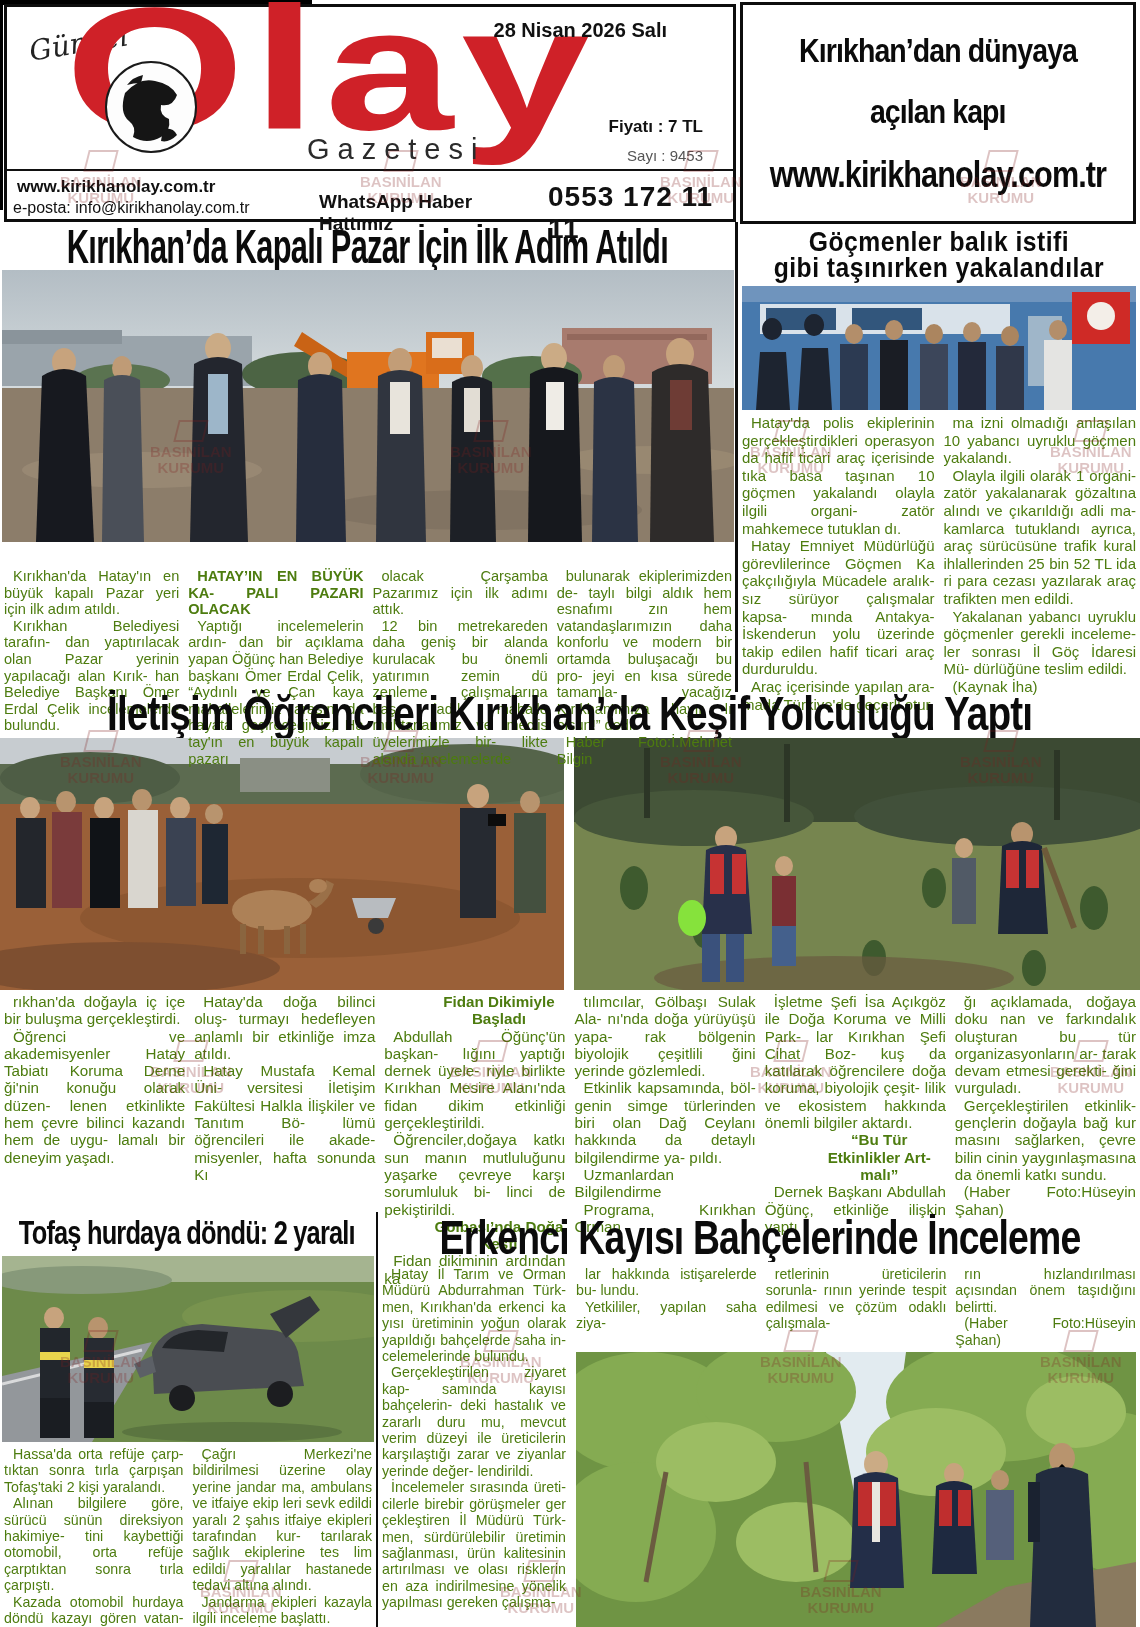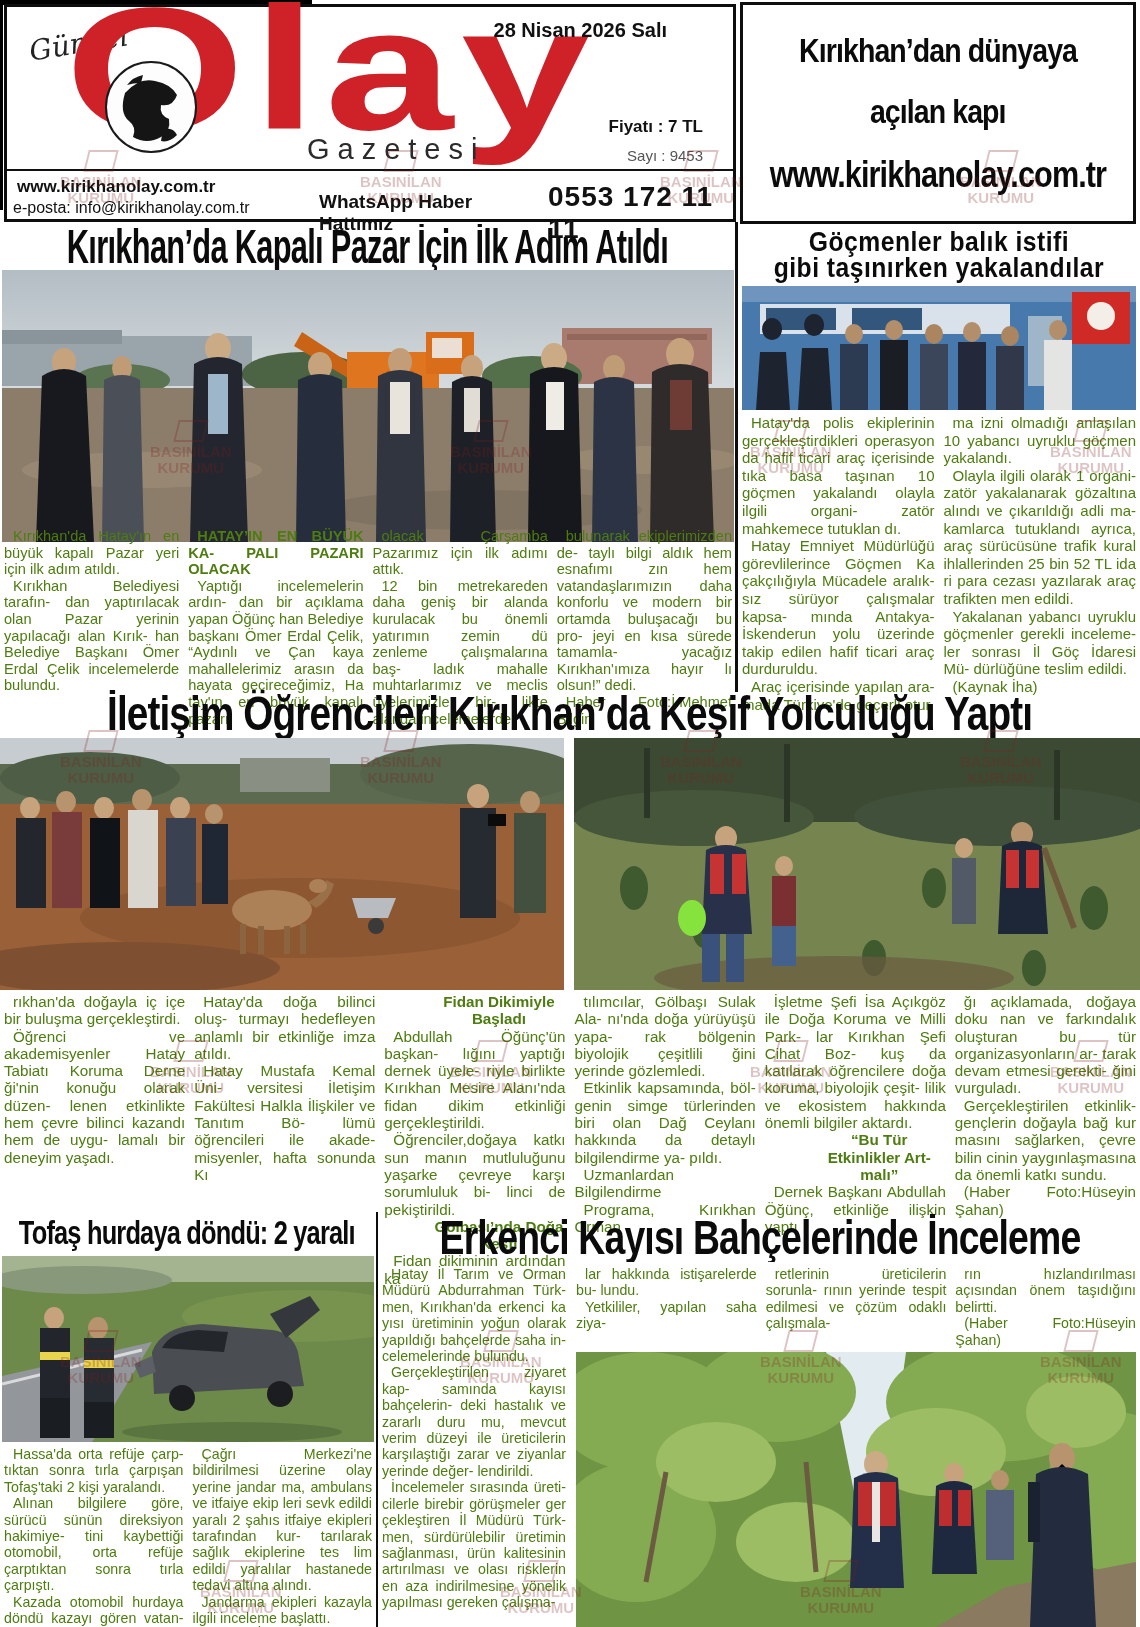--- a/index.html
+++ b/index.html
@@ -149,21 +149,21 @@
           <ellipse cx="612" cy="98" rx="11" ry="13" fill="#bf9b76"></ellipse>
           <path d="M592 112 q20 -10 40 0 l4 160 h-46 z" fill="#2b3344"></path>
         </g>
       <g>
           <ellipse cx="678" cy="84" rx="14" ry="16" fill="#c7a37d"></ellipse>
           <path d="M650 102 q28 -16 56 0 l6 170 h-64 z" fill="#2e2b2a"></path>
           <rect x="668" y="110" width="22" height="50" fill="#6e3c35"></rect>
         </g>
     </svg>
   </div>
-  <div class="abs cols f15" style="left:4px;top:528px;width:728px;">
+  <div class="abs cols f15" style="left:4px;top:568px;width:728px;">
     <div class="art">
         <p>Kırıkhan'da Hatay'ın en büyük kapalı Pazar yeri için ilk adım atıldı.</p>
         <p>Kırıkhan Belediyesi tarafın- dan yaptırılacak olan Pazar yerinin yapılacağı alan Kırık- han Belediye Başkanı Ömer Erdal Çelik incelemelerde bulundu.</p>
       </div>
     <div class="art">
         <p class="b">HATAY’IN EN BÜYÜK KA- PALI PAZARI OLACAK</p>
         <p>Yaptığı incelemelerin ardın- dan bir açıklama yapan Öğünç han Belediye başkanı Ömer Erdal Çelik, “Aydınlı ve Çan kaya mahallelerimiz arasın da hayata geçireceğimiz, Ha tay'ın en büyük kapalı pazarı</p>
       </div>
     <div class="art">
         <p>olacak Çarşamba Pazarımız için ilk adımı attık.</p>

